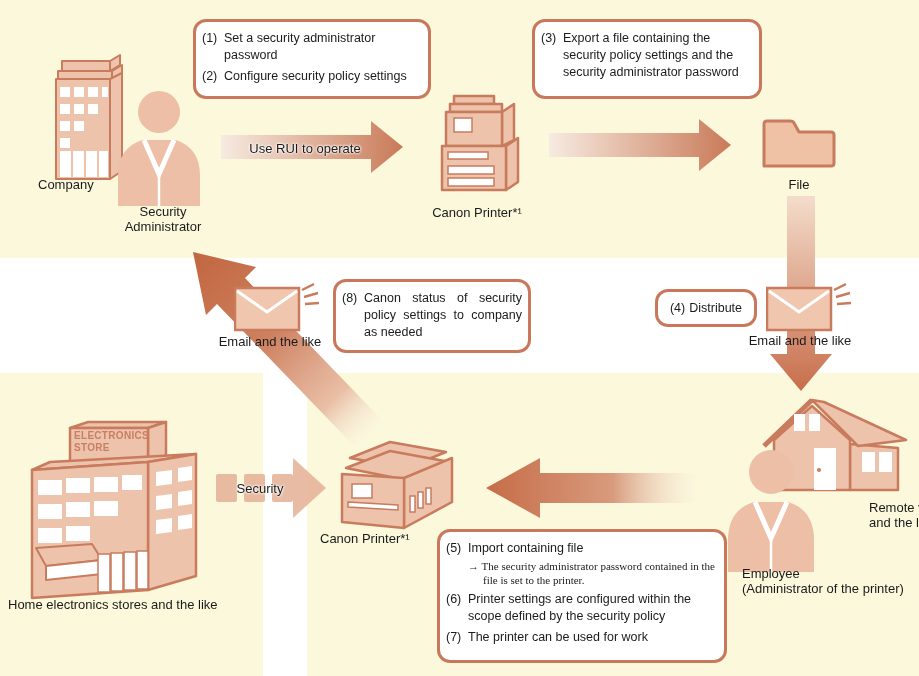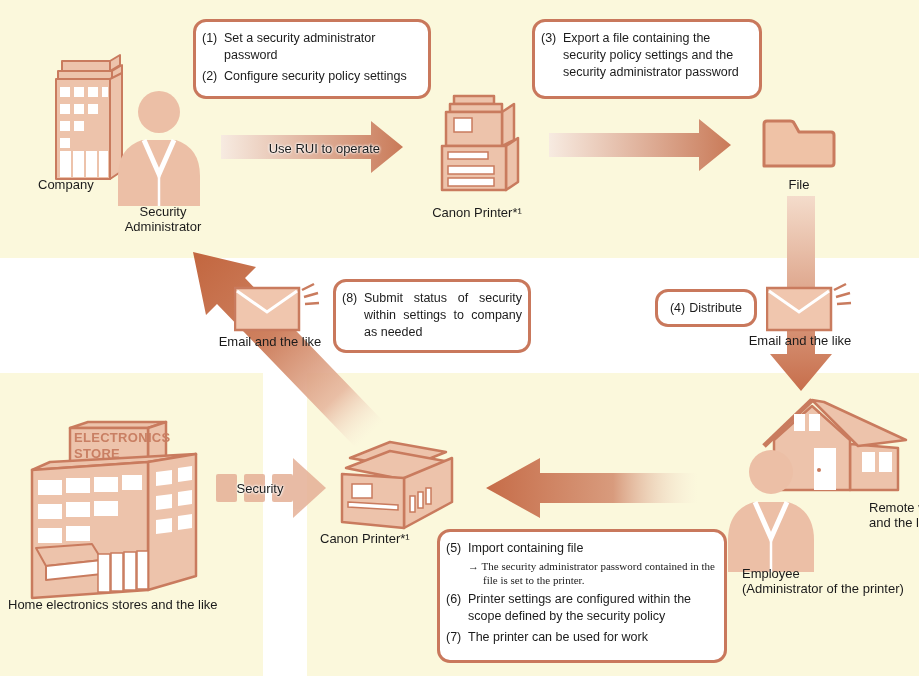--- a/index.html
+++ b/index.html
@@ -19,21 +19,21 @@
   .callout{position:absolute;z-index:4;background:#fff;border:3px solid #C9785C;border-radius:13px;
            box-sizing:border-box;padding:8px 6px 6px 6px;font-size:12.5px;line-height:1.34;}
   .ci{display:flex;align-items:flex-start;margin-bottom:4px;}
   .ci:last-child{margin-bottom:0;}
   .ci .num{flex:0 0 22px;}
   .ci .txt{flex:1 1 auto;}
   .ci .just{text-align:justify;}
   .sub{margin:2px 0 4px 22px;padding-left:15px;text-indent:-15px;font-size:11px;line-height:1.3;font-family:Liberation Serif, serif;}
   .c4{display:flex;align-items:center;justify-content:center;padding:4px;}
   .c4 .num{margin-right:4px;}
-  .sign{position:absolute;z-index:3;font-weight:bold;font-size:13px;letter-spacing:.3px;
+  .sign{position:absolute;z-index:3;font-weight:bold;font-size:10px;letter-spacing:.3px;
         color:#C97F63;line-height:1.2;}
 </style>
 </head>
 <body>
 
 <div id="canvas">
 
   <div class="bg" style="left:0;top:0;width:919px;height:258px;"></div>
   <div class="bg" style="left:0;top:373px;width:263px;height:303px;"></div>
   <div class="bg" style="left:307px;top:373px;width:612px;height:303px;"></div>
@@ -251,21 +251,21 @@
         <rect x="98" y="144" width="12" height="38"></rect>
         <rect x="111" y="143" width="11" height="38"></rect>
     </g>
   </svg>
 
   <div class="lbl" style="left:38px;top:177px;width:90px;">
     <span>Company</span></div>
 
   <div class="lbl center" style="left:116px;top:204px;width:94px;">Security Administrator</div>
 
-  <div class="lbl center glow" style="left:230px;top:141px;width:150px;text-align:right;">Use RUI to operate</div>
+  <div class="lbl center glow" style="left:230px;top:141px;width:150px;">Use RUI to operate</div>
 
   <div class="lbl center" style="left:420px;top:205px;width:114px;">Canon Printer*¹</div>
 
   <div class="lbl center" style="left:760px;top:177px;width:78px;">File</div>
 
   <div class="lbl center" style="left:742px;top:333px;width:116px;">Email and the like</div>
 
   <div class="lbl center" style="left:212px;top:334px;width:116px;">Email and the like</div>
 
   <div class="lbl" style="left:821px;top:500px;width:92px;margin-left:48px;">Remote work and the like</div>
@@ -305,21 +305,21 @@
   </div>
 
   <div class="callout c4" style="left:655px;top:289px;width:102px;height:38px;">
     <span class="num">(4)</span>
     <span>Distribute</span>
   </div>
 
   <div class="callout" style="left:333px;top:279px;width:198px;height:74px;">
     <div class="ci">
       <span class="num">(8)</span>
-      <span class="txt just">Submit status of security within settings to company as needed</span>
+      <span class="txt just">Canon status of security policy settings to company as needed</span>
     </div>
   </div>
 
   <div class="callout" style="left:437px;top:529px;width:290px;height:134px;">
     <div class="ci" style="margin-bottom:1px;">
       <span class="num">(5)</span>
       <span class="txt">Import containing file</span>
     </div>
     <div class="sub">→ The security administrator password contained in the file is set to the printer.</div>
     <div class="ci">

